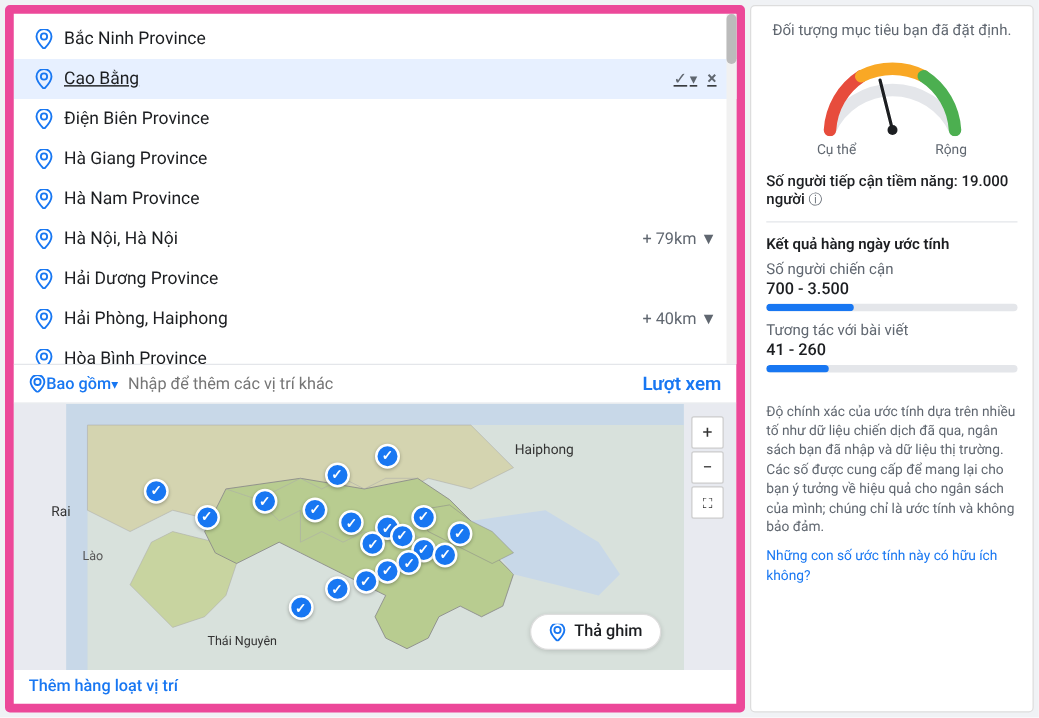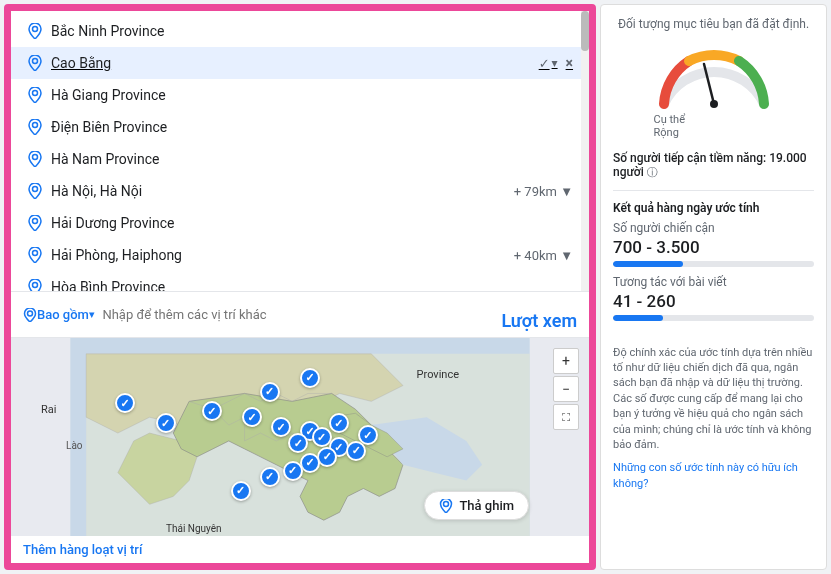--- a/index.html
+++ b/index.html
@@ -117,25 +117,24 @@
       flex: 1;
       border: none;
       outline: none;
       font-size: 13px;
       color: #404040;
       background: transparent;
     }
 
     .luot-xem-btn {
       color: #1877f2;
-      font-size: 18px;
+      font-size: 15px;
       font-weight: 600;
       cursor: pointer;
       white-space: nowrap;
-      margin-top: 12px;
     }
 
     .map-container {
       flex: 1;
       position: relative;
       overflow: hidden;
       background: #e8eaf0;
     }
 
     
@@ -231,21 +230,20 @@
       width: 120px;
       height: 70px;
     }
 
     .gauge-labels {
       display: flex;
       justify-content: space-between;
       width: 120px;
       font-size: 11px;
       color: #606770;
-      flex-direction: column;
     }
 
     .reach-section {
       margin-bottom: 10px;
     }
 
     .reach-value {
       font-size: 12px;
       color: #1c1e21;
       font-weight: 500;
@@ -264,21 +262,21 @@
       margin-bottom: 6px;
     }
 
     .metric-label {
       font-size: 12px;
       color: #606770;
       margin-bottom: 2px;
     }
 
     .metric-value {
-      font-size: 17px;
+      font-size: 13px;
       color: #1c1e21;
       font-weight: 500;
       margin-bottom: 4px;
     }
 
     .metric-bar {
       height: 6px;
       background: #e4e6ea;
       border-radius: 3px;
       margin-bottom: 8px;
@@ -359,29 +357,29 @@
       <div class="location-actions">
         <span class="action-btn">✓ <span class="chevron-down">▾</span></span>
         <span class="close-btn">×</span>
       </div>
   </div>
         <div class="location-item">
     <svg class="pin-icon" viewBox="0 0 16 16">
       <circle cx="8" cy="6" r="2.5" fill="none" stroke="#1877f2" stroke-width="1.5"></circle>
       <path d="M8 16 C8 16 2 10 2 6 A6 6 0 0 1 14 6 C14 10 8 16 8 16Z" fill="none" stroke="#1877f2" stroke-width="1.5"></path>
     </svg>
+    <span class="location-name">Điện Biên Province</span>
+
+  </div>
+        <div class="location-item">
+    <svg class="pin-icon" viewBox="0 0 16 16">
+      <circle cx="8" cy="6" r="2.5" fill="none" stroke="#1877f2" stroke-width="1.5"></circle>
+      <path d="M8 16 C8 16 2 10 2 6 A6 6 0 0 1 14 6 C14 10 8 16 8 16Z" fill="none" stroke="#1877f2" stroke-width="1.5"></path>
+    </svg>
     <span class="location-name">Hà Giang Province</span>
-
-  </div>
-        <div class="location-item">
-    <svg class="pin-icon" viewBox="0 0 16 16">
-      <circle cx="8" cy="6" r="2.5" fill="none" stroke="#1877f2" stroke-width="1.5"></circle>
-      <path d="M8 16 C8 16 2 10 2 6 A6 6 0 0 1 14 6 C14 10 8 16 8 16Z" fill="none" stroke="#1877f2" stroke-width="1.5"></path>
-    </svg>
-    <span class="location-name">Điện Biên Province</span>
 
   </div>
         <div class="location-item">
     <svg class="pin-icon" viewBox="0 0 16 16">
       <circle cx="8" cy="6" r="2.5" fill="none" stroke="#1877f2" stroke-width="1.5"></circle>
       <path d="M8 16 C8 16 2 10 2 6 A6 6 0 0 1 14 6 C14 10 8 16 8 16Z" fill="none" stroke="#1877f2" stroke-width="1.5"></path>
     </svg>
     <span class="location-name">Hà Nam Province</span>
 
   </div>
@@ -515,21 +513,21 @@
         </div>
         <div style="position: absolute; top: 65%; left: 43%; width: 20px; height: 20px; background: rgb(24, 119, 242); border-radius: 50%; border: 2px solid rgb(255, 255, 255); display: flex; align-items: center; justify-content: center; box-shadow: rgba(0, 0, 0, 0.3) 0px 1px 3px;">
           <span style="color:#fff;font-size:11px;font-weight:bold;">✓</span>
         </div>
         <div style="position: absolute; top: 72%; left: 38%; width: 20px; height: 20px; background: rgb(24, 119, 242); border-radius: 50%; border: 2px solid rgb(255, 255, 255); display: flex; align-items: center; justify-content: center; box-shadow: rgba(0, 0, 0, 0.3) 0px 1px 3px;">
           <span style="color:#fff;font-size:11px;font-weight:bold;">✓</span>
         </div>
       </div>
 
     
-    <div class="nanning-label">Province</div>
+    <div class="nanning-label">Haiphong</div>
     <div class="lao-label">Rai</div>
     <div class="lao-pdr-label">Lào</div>
     <div class="thai-nguyen-label">Thái Nguyên</div>
 
     
     <div class="map-controls">
       <div class="map-ctrl-btn">+</div>
       <div class="map-ctrl-btn">−</div>
       <div class="map-ctrl-btn" style="font-size:11px;">⛶</div>
     </div>

